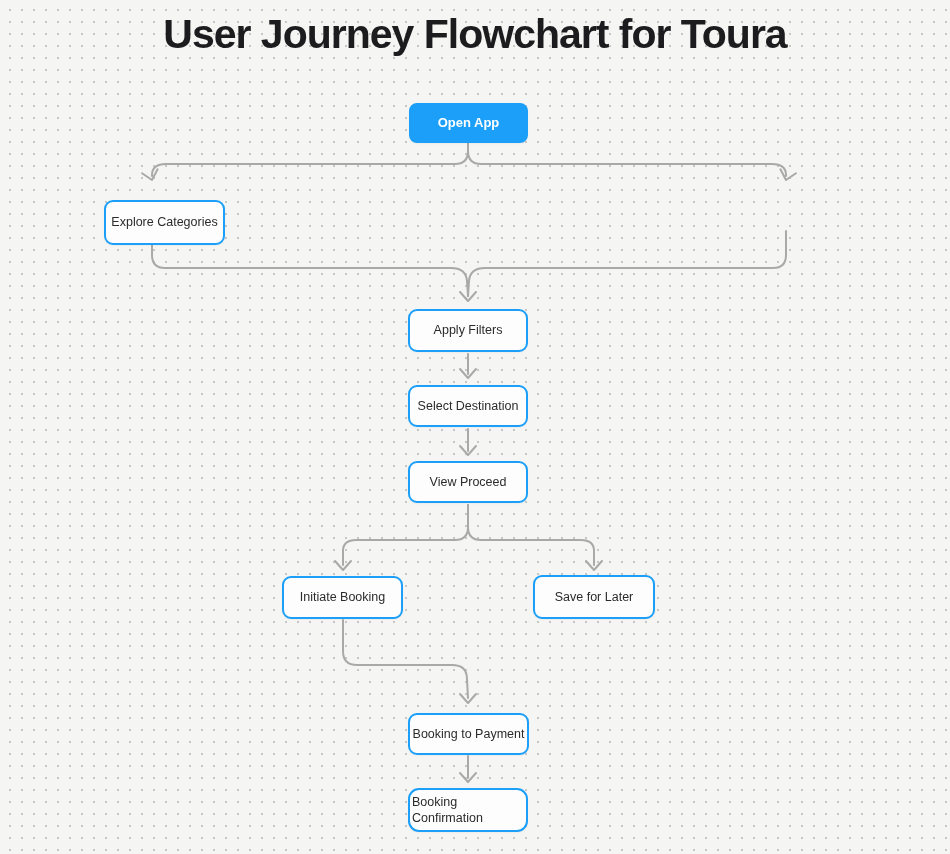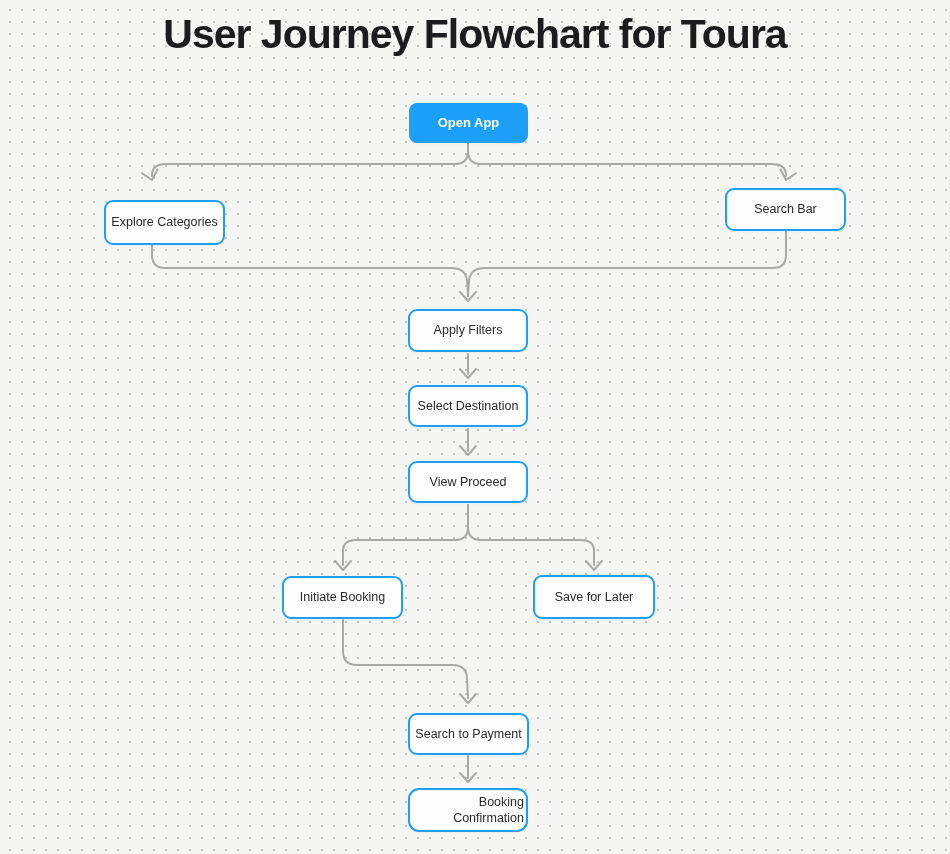--- a/index.html
+++ b/index.html
@@ -39,21 +39,21 @@
     stroke-width: 2;
     stroke-linecap: round;
     stroke-linejoin: round;
   }
   .node {
     position: absolute;
     box-sizing: border-box;
     display: flex;
     align-items: center;
     justify-content: center;
-    text-align: right;
+    text-align: left;
     background: #fdfdfd;
     border: 2px solid #1b9ff8;
     border-radius: 9px;
     font-size: 12.5px;
     line-height: 1.3;
     color: #2b2b2b;
     padding: 16px 2px;
     box-shadow: 0 1px 2px rgba(0,0,0,0.04);
   }
   .node.primary {
@@ -136,23 +136,20 @@
   </svg>
 
   <div class="node primary" id="n-open-app">
     <span>Open App</span>
   </div>
 
   <div class="node" id="n-explore-categories">
     <span>Explore Categories</span>
   </div>
 
-  <div class="node" id="n-search-bar">
-    <span>Search Bar</span>
-  </div>
 
   <div class="node" id="n-apply-filters">
     <span>Apply Filters</span>
   </div>
 
   <div class="node" id="n-select-destination">
     <span>Select Destination</span>
   </div>
 
   <div class="node" id="n-view-details">
@@ -161,20 +158,20 @@
 
   <div class="node" id="n-initiate-booking">
     <span>Initiate Booking</span>
   </div>
 
   <div class="node" id="n-save-for-later">
     <span>Save for Later</span>
   </div>
 
   <div class="node" id="n-proceed-to-payment">
-    <span>Search to Payment</span>
+    <span>Booking to Payment</span>
   </div>
 
   <div class="node" id="n-booking-confirmation">
     <span>Booking Confirmation</span>
   </div>
 
 </div>
 
 </body></html>

